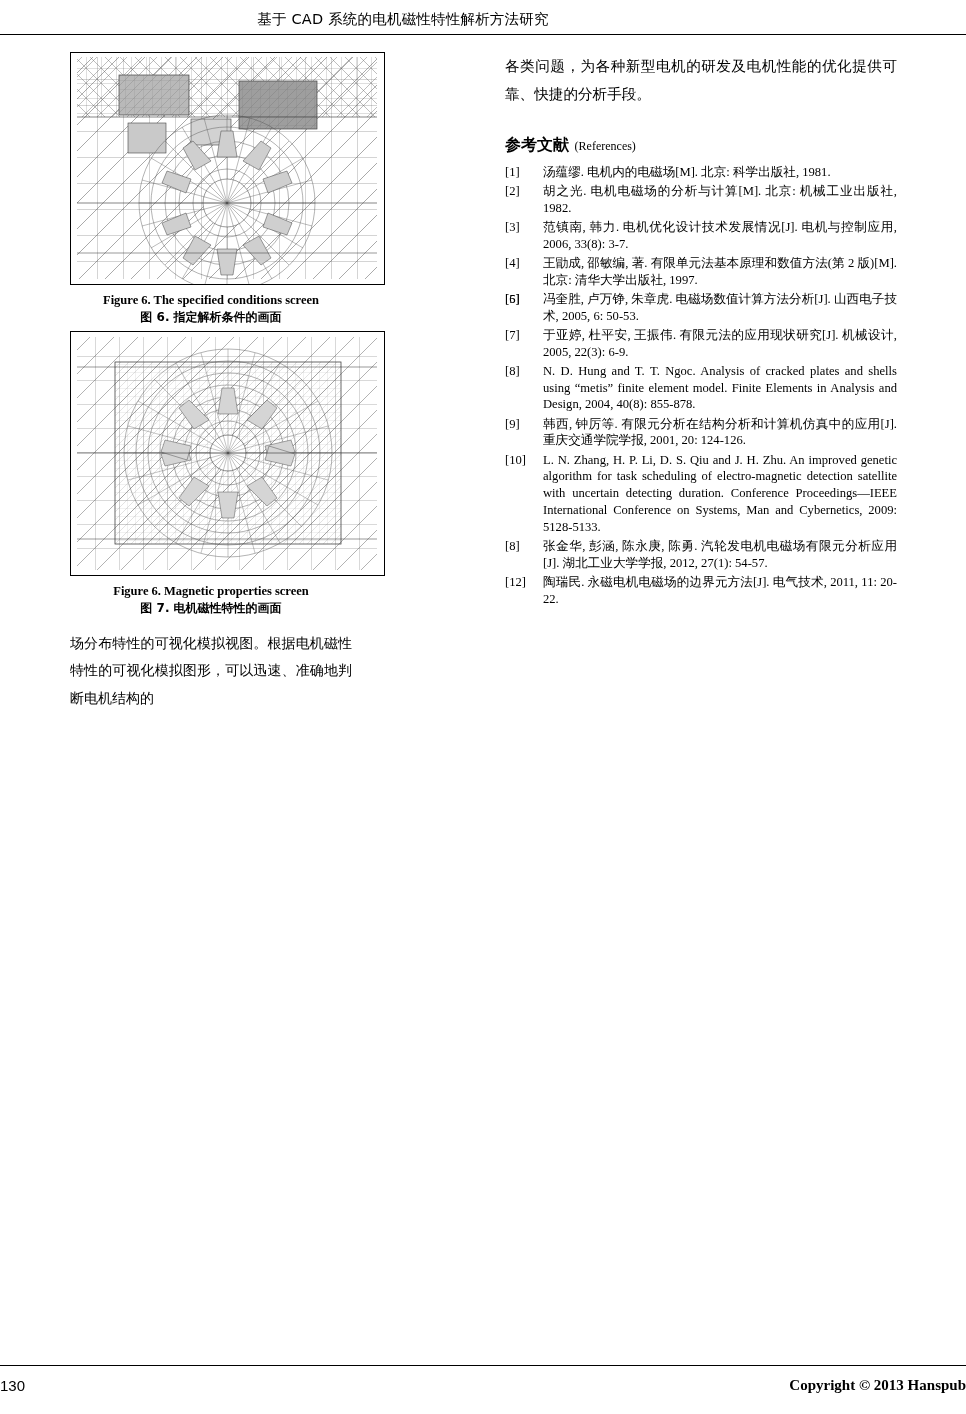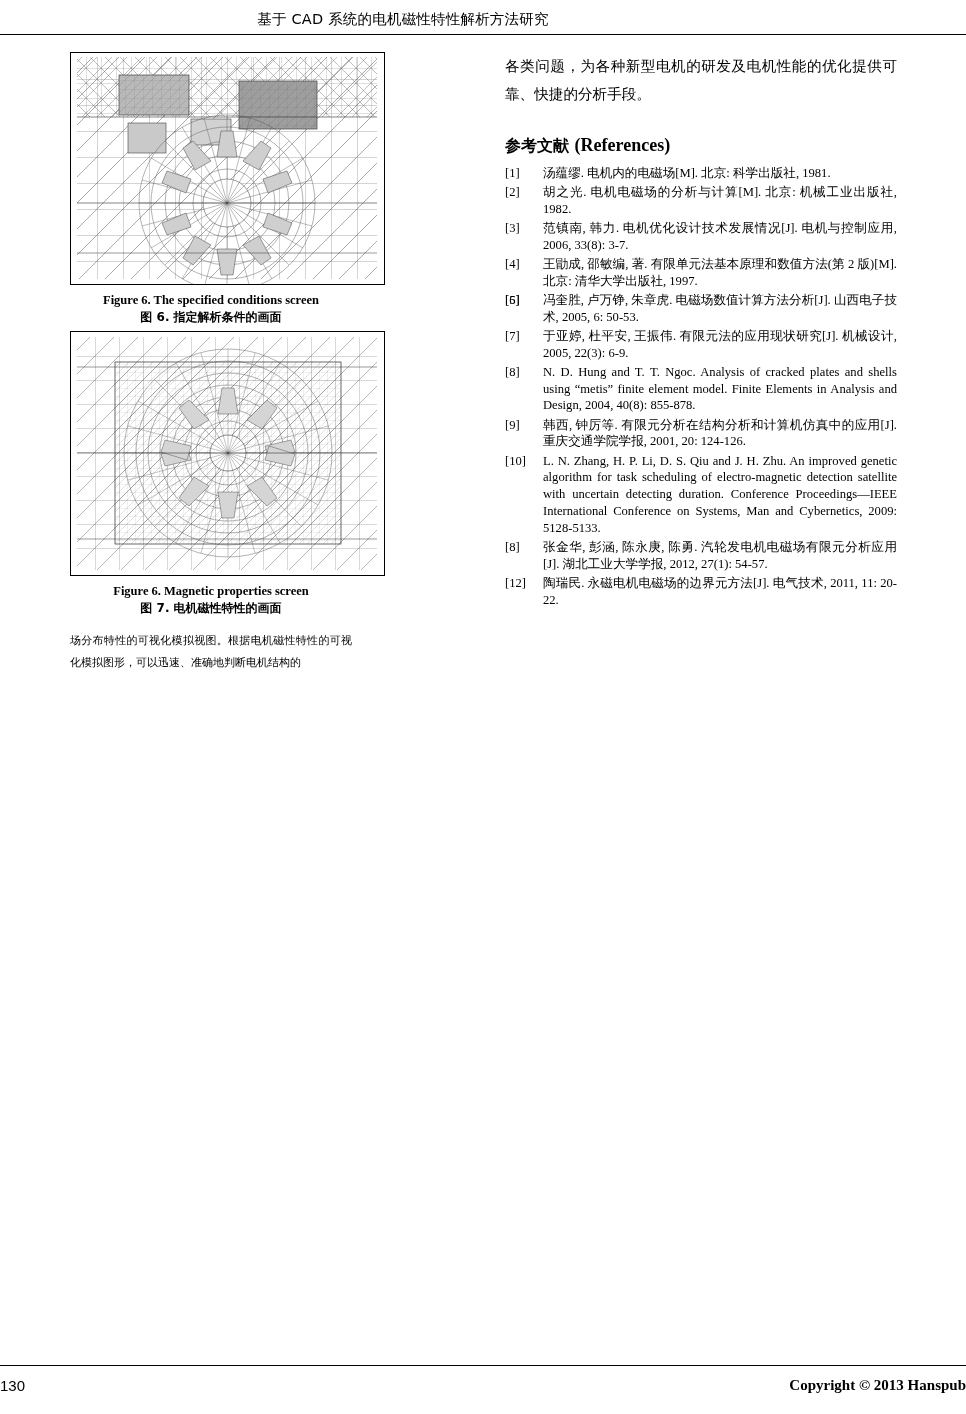--- a/index.html
+++ b/index.html
@@ -75,21 +75,21 @@
     line-height: 1.35;
     margin-top: 7px;
   }
   .figcap .cn {
     font-family: "DejaVu Sans", sans-serif;
     font-size: 12px;
   }
 
   .body-cn {
     font-family: "DejaVu Sans", sans-serif;
-    font-size: 11px;
+    font-size: 14px;
     line-height: 1.95;
     text-align: justify;
     margin-top: 14px;
   }
 
   
   .para-cn {
     font-family: Liberation Serif, serif;
     font-size: 14.6px;
     line-height: 1.95;
@@ -97,22 +97,22 @@
   }
   .ref-head {
     font-family: "DejaVu Sans", sans-serif;
     font-weight: bold;
     font-size: 16px;
     margin-top: 26px;
     margin-bottom: 8px;
   }
   .ref-head .en {
     font-family: "Liberation Serif", serif;
-    font-weight: bold;
-    font-size: 18px;
+    font-weight: normal;
+    font-size: 12px;
   }
   .ref-list {
     margin: 0;
     padding: 0;
     list-style: none;
   }
   .ref-item {
     position: relative;
     padding-left: 38px;
     font-size: 12.6px;

